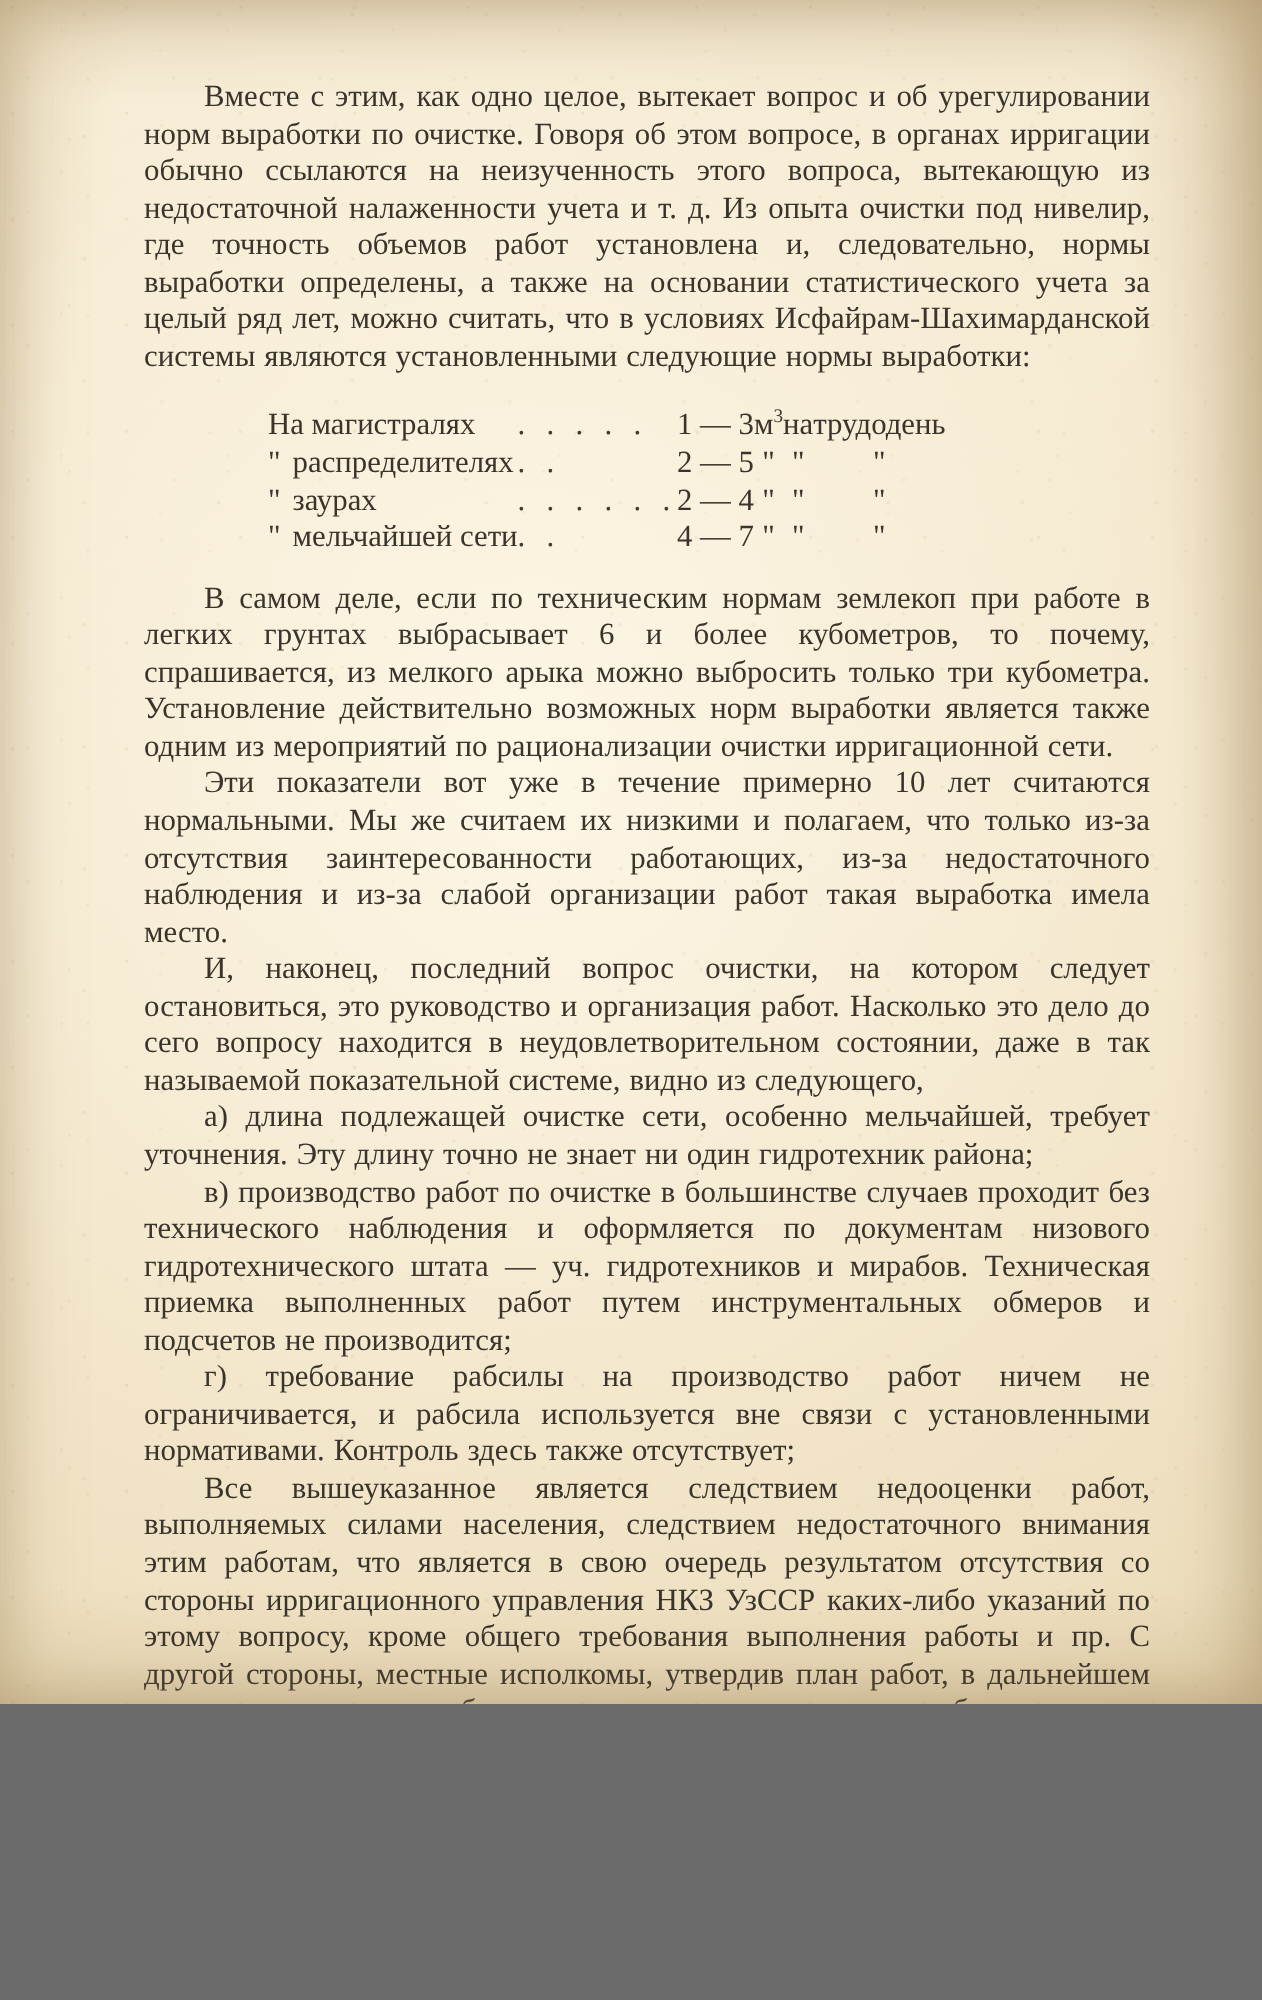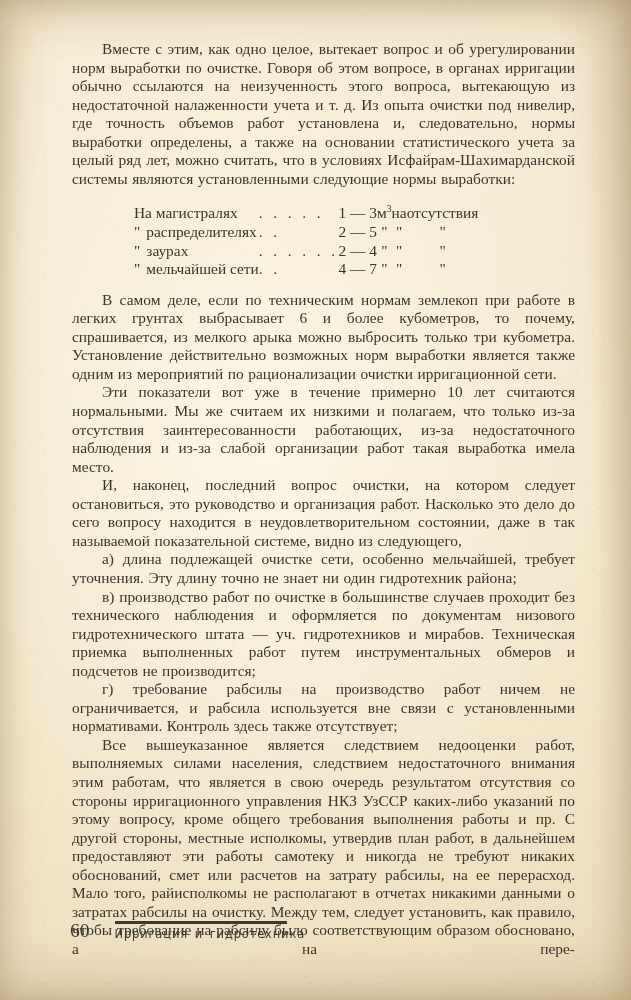--- a/index.html
+++ b/index.html
@@ -5,21 +5,21 @@
 <style>
   html, body {
     margin: 0;
     padding: 0;
     background: #6b6b6b;
   }
 
   .page {
     position: relative;
     width: 631px;
-    height: 1000px;
+    height: 852px;
     overflow: hidden;
     background: #f2e6cd;
     background-image:
       radial-gradient(ellipse 120% 95% at 42% 45%, rgba(255,250,236,0.85) 0%, rgba(252,243,222,0.35) 45%, rgba(233,215,180,0.0) 78%),
       linear-gradient(100deg, rgba(214,192,152,0.50) 0%, rgba(214,192,152,0.0) 9%),
       linear-gradient(265deg, rgba(199,174,133,0.62) 0%, rgba(199,174,133,0.0) 11%),
       linear-gradient(0deg, rgba(206,183,142,0.40) 0%, rgba(206,183,142,0.0) 7%),
       linear-gradient(180deg, rgba(206,183,142,0.38) 0%, rgba(206,183,142,0.0) 6%),
       linear-gradient(172deg, #f6ecd6 0%, #f1e4c8 38%, #eedfc0 70%, #e9d9b6 100%);
     font-family: "Liberation Serif", "DejaVu Serif", serif;
@@ -140,21 +140,21 @@
     <p class="para">Вместе с этим, как одно целое, вытекает вопрос и об урегулировании норм выработки по очистке. Говоря об этом вопросе, в органах ирригации обычно ссылаются на неизученность этого вопроса, вытекающую из недостаточной налаженности учета и т. д. Из опыта очистки под нивелир, где точность объемов работ установлена и, следовательно, нормы выработки определены, а также на основании статистического учета за целый ряд лет, можно считать, что в условиях Исфайрам-Шахимарданской системы являются установленными следующие нормы выработки:</p>
 
     <table class="norms">
       <tbody>
         <tr>
           <td class="c-label">На магистралях</td>
           <td class="c-leader">. . . . .</td>
           <td class="c-value">1 — 3</td>
           <td class="c-unit"><span>м</span><sup class="cube">3</sup></td>
           <td class="c-prep">на</td>
-          <td class="c-per">отсутствия</td>
+          <td class="c-per">трудодень</td>
         </tr>
 
         <tr>
           <td class="c-label"><span class="dt-lead">"</span><span>распределителях</span></td>
           <td class="c-leader">. .</td>
           <td class="c-value">2 — 5</td>
           <td class="c-unit ditto">"</td>
           <td class="c-prep ditto">"</td>
           <td class="c-per ditto">"</td>
         </tr>

